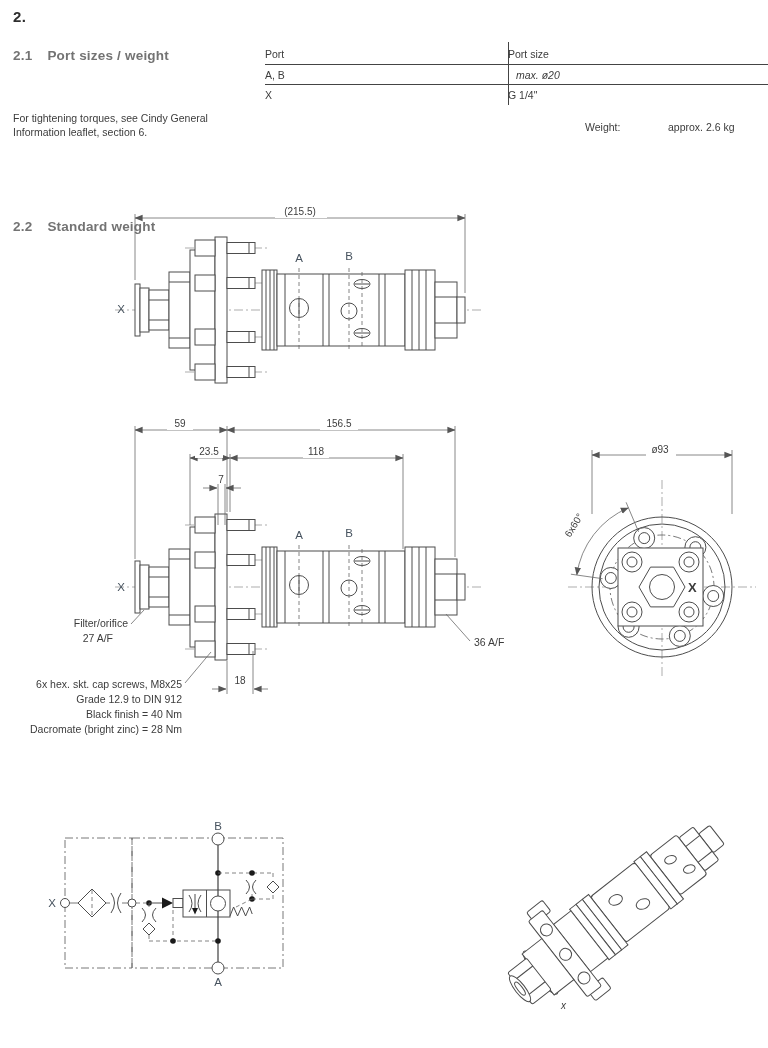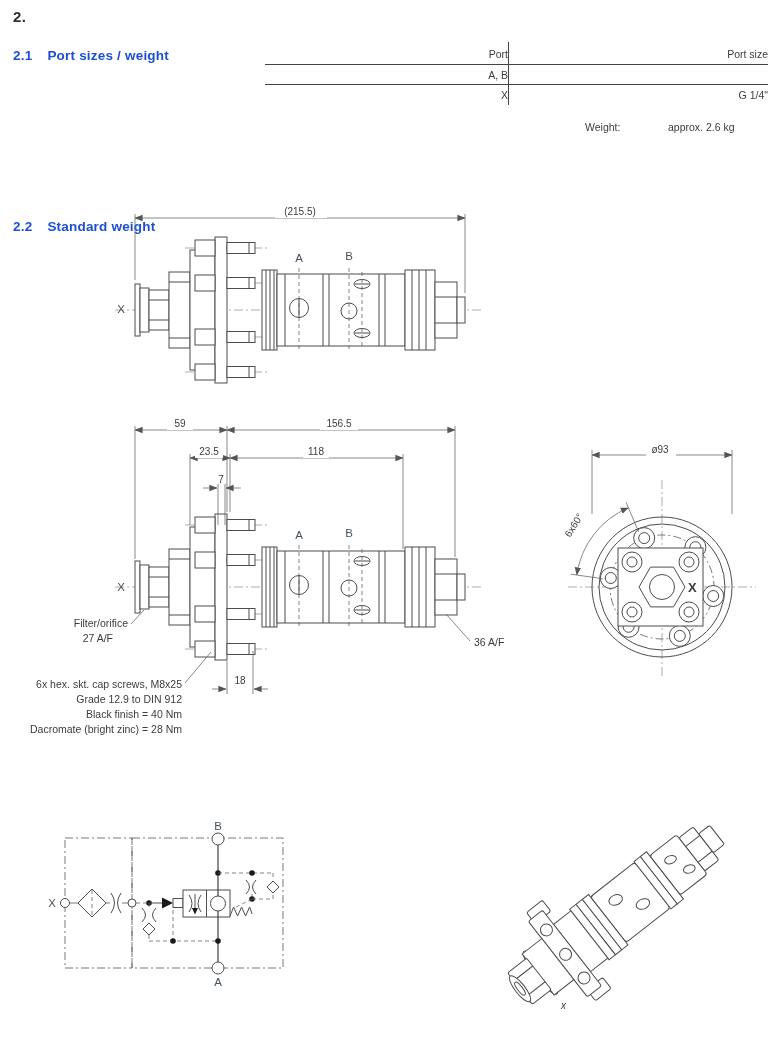--- a/index.html
+++ b/index.html
@@ -1,25 +1,25 @@
 <!DOCTYPE html>
 <html><head>
 <meta charset="utf-8">
 <style>
   html,body{margin:0;padding:0;background:#fff;}
   .page{position:relative;width:768px;height:1048px;background:#ffffff;overflow:hidden;
         font-family:"Liberation Sans","DejaVu Sans",sans-serif;color:#333;}
   .abs{position:absolute;}
   .h2row{display:flex;gap:18px;font-weight:bold;font-size:15px;color:#2e2e2e;letter-spacing:.3px;}
-  .h3row{display:flex;gap:15px;font-weight:bold;font-size:13.5px;color:#1d4ed8;letter-spacing:.2px;}
+  .h3row{display:flex;gap:15px;font-weight:bold;font-size:13.5px;color:#737373;letter-spacing:.2px;}
   .body-txt{font-size:10.5px;line-height:14px;color:#3c3c3c;}
   .tbl{position:absolute;left:265px;top:42px;width:503px;height:66px;font-size:10.5px;color:#3c3c3c;}
   .t-vline{position:absolute;left:243px;top:0;width:1px;height:63px;background:#444;}
   .t-hline{position:absolute;left:0;width:503px;height:1px;background:#444;}
-  .t-cell{position:absolute;height:16px;line-height:16px;text-align:right;}
+  .t-cell{position:absolute;height:16px;line-height:16px;text-align:left;}
   
   .ln{stroke:#4d4d4d;fill:none;stroke-width:1;}
   .lnf{fill:#ffffff;stroke:#4d4d4d;stroke-width:1;}
   .dim{stroke:#6a6a6a;stroke-width:.8;fill:none;}
   .cl{stroke:#8a8a8a;stroke-width:.7;stroke-dasharray:9 3 2 3;fill:none;}
   .dsh{stroke:#666;stroke-width:.8;stroke-dasharray:4 3;fill:none;}
   .dd{stroke:#6a6a6a;stroke-width:.9;stroke-dasharray:8 3 2 3;fill:none;}
   .sld{stroke:#3f3f3f;stroke-width:1.2;fill:none;}
   .dtxt{font:10px "Liberation Sans","DejaVu Sans",sans-serif;fill:#3c3c3c;}
   .ptxt{font:11.5px "Liberation Sans","DejaVu Sans",sans-serif;fill:#46525e;}
@@ -45,20 +45,24 @@
     <div class="t-hline" style="top:22px;"></div>
     <div class="t-hline" style="top:42px;"></div>
     <div class="t-cell" style="left:0;top:4px;width:243px;">Port</div>
     <div class="t-cell" style="left:243px;top:4px;width:260px;">Port size</div>
     <div class="t-cell" style="left:0;top:25px;width:243px;">A, B</div>
     <div class="t-cell" style="left:251px;top:25px;width:300px;font-style:italic;">max. ø20</div>
     <div class="t-cell" style="left:0;top:45px;width:243px;">X</div>
     <div class="t-cell" style="left:243px;top:45px;width:260px;">G 1/4"</div>
   </div>
 
+  <div class="abs body-txt" style="left:13px;top:111px;">
+    <div>For tightening torques, see Cindy General</div>
+    <div>Information leaflet, section 6.</div>
+  </div>
 
   <div class="abs body-txt" style="left:585px;top:120px;">Weight:</div>
   <div class="abs body-txt" style="left:668px;top:120px;">approx. 2.6 kg</div>
 
   <div class="abs h3row" style="left:13px;top:171px;margin-top:48px;">
     <span>2.2</span>
     <span>Standard weight</span>
   </div>
 
   <svg class="abs" style="left:85px;top:200px;" width="400" height="212" viewBox="0 0 400 212">

